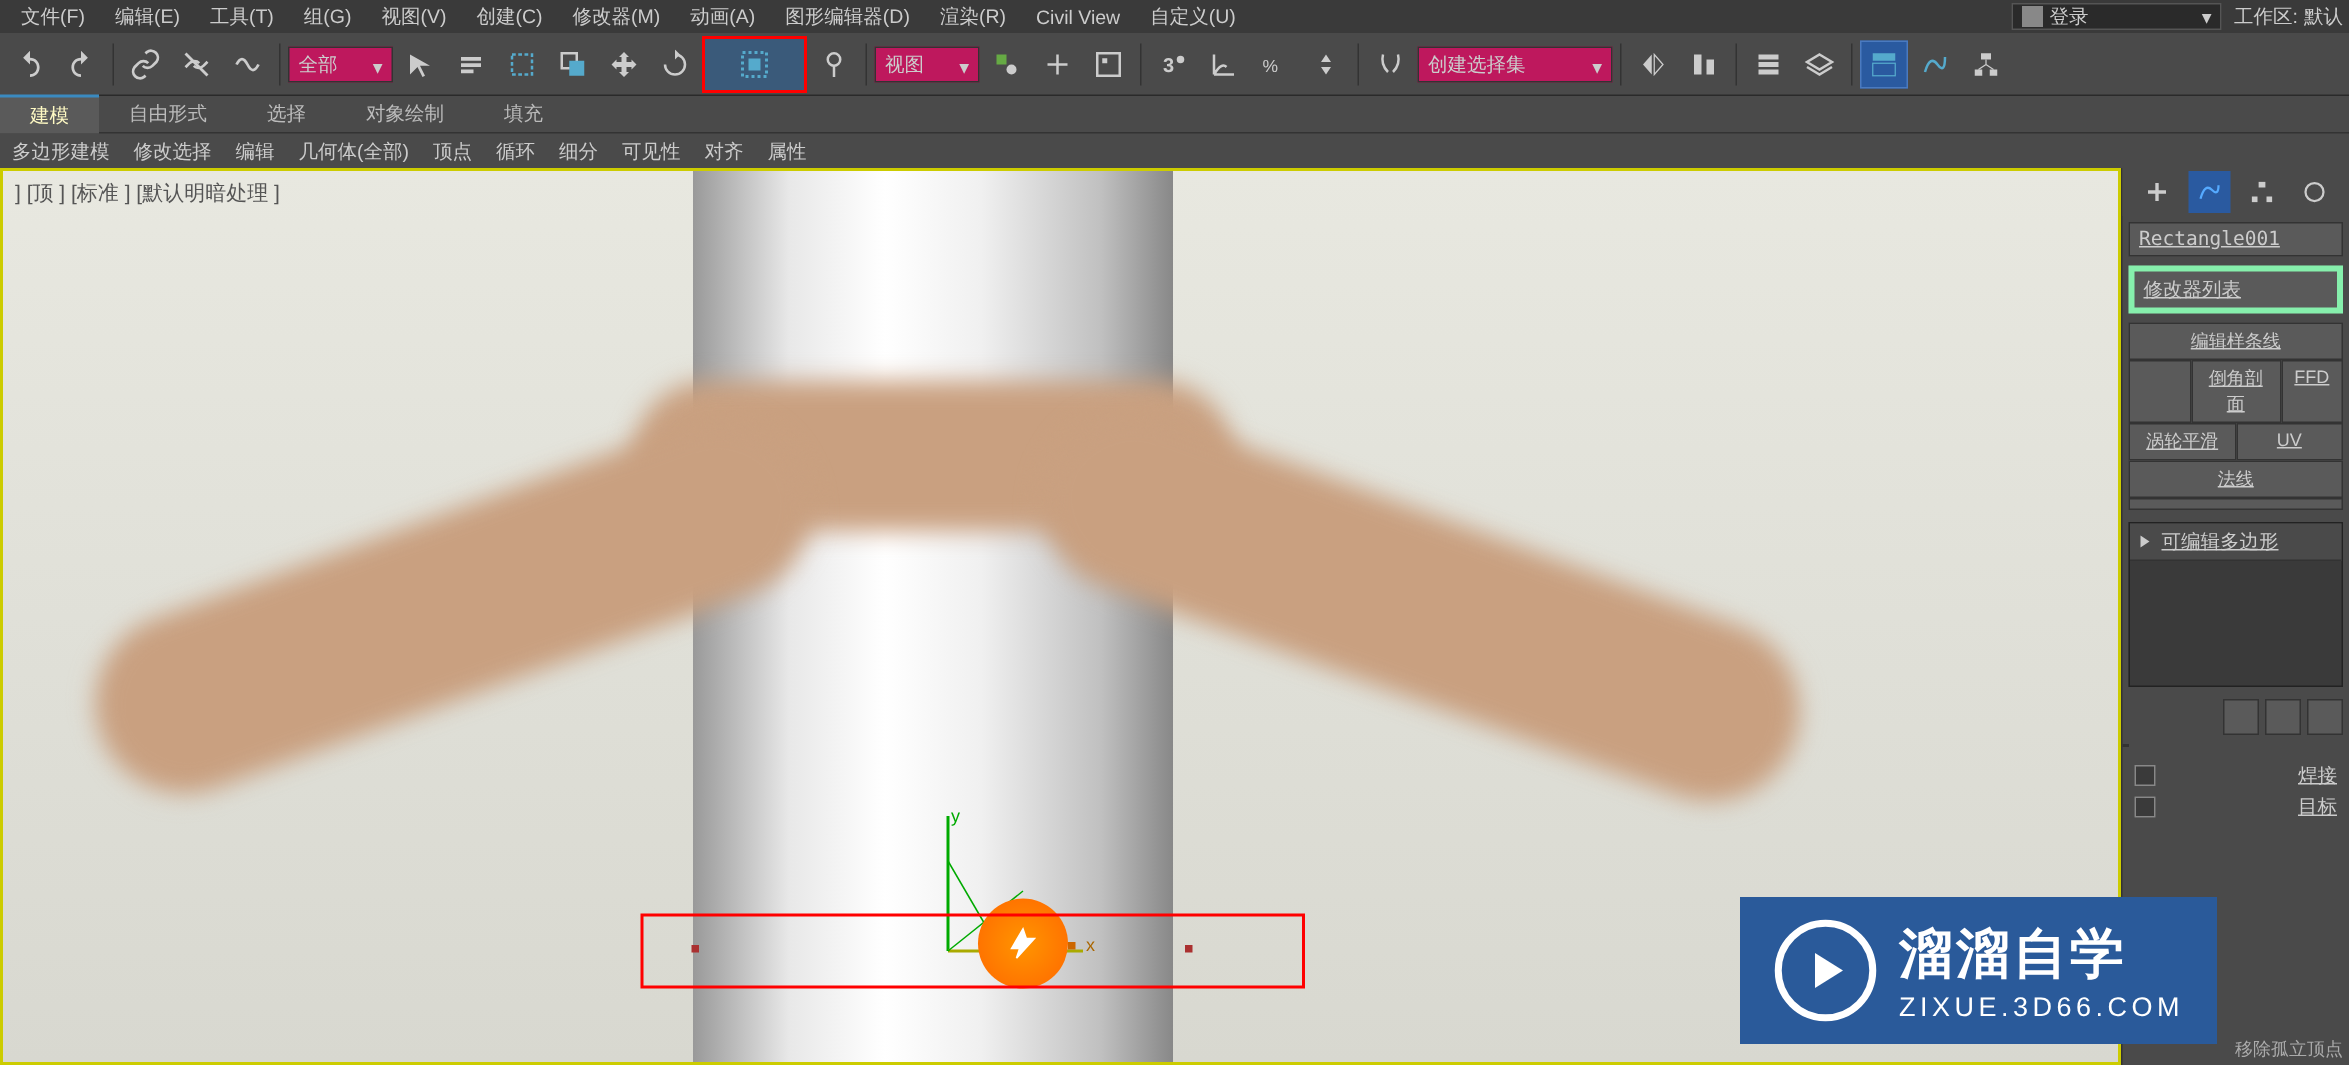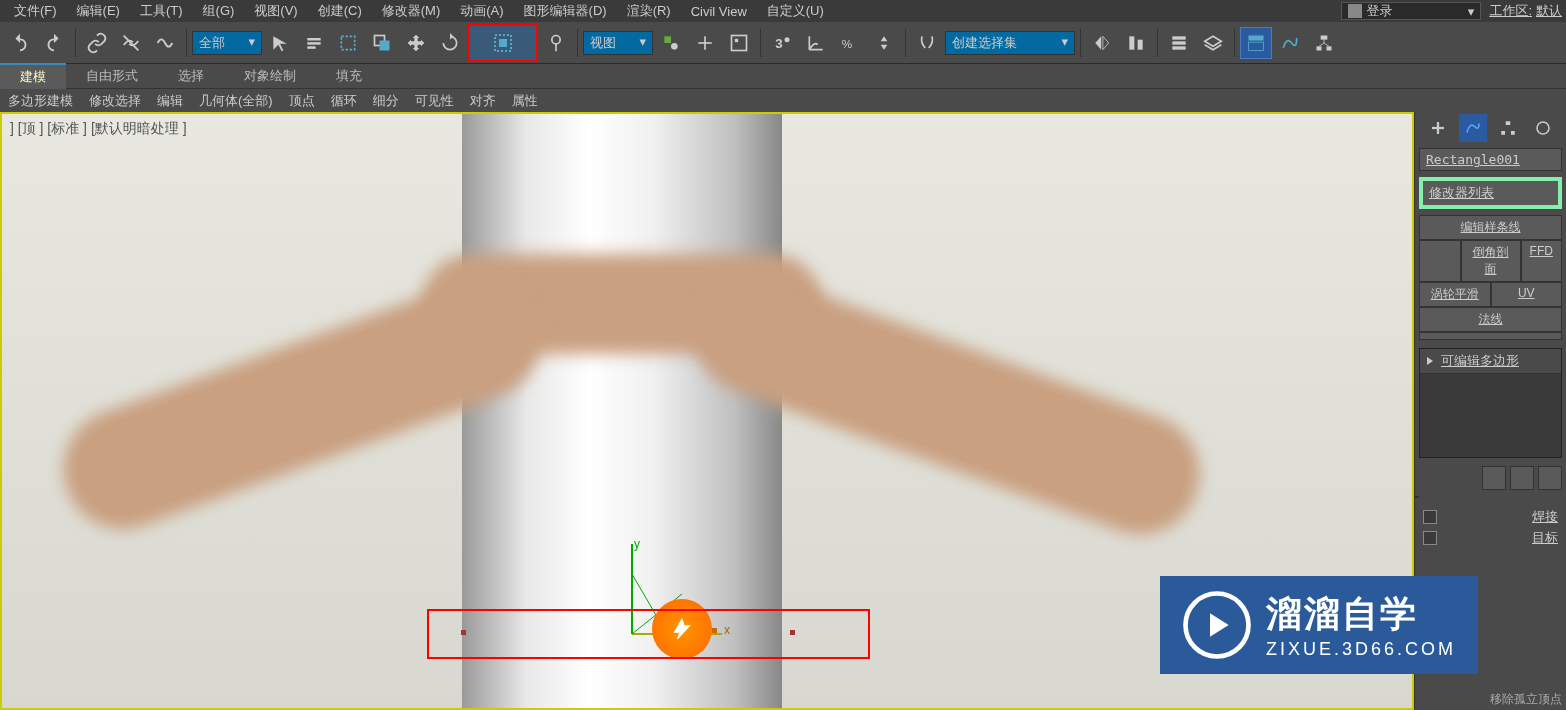--- a/index.html
+++ b/index.html
@@ -40,21 +40,20 @@
     }
     .login-icon {
       width: 14px; height: 14px;
       background: #888;
       margin-right: 4px;
     }
     .workspace-area {
       display: flex;
       align-items: center;
       gap: 4px;
-      text-decoration: underline;
     }
     
     
     .toolbar {
       display: flex;
       align-items: center;
       background: #4a4a4a;
       height: 42px;
       padding: 2px 4px;
       gap: 2px;
@@ -64,26 +63,26 @@
       width: 32px;
       height: 32px;
       display: flex;
       align-items: center;
       justify-content: center;
       cursor: pointer;
       border: 1px solid transparent;
     }
     .tb-sep { width: 1px; height: 28px; background: #333; margin: 0 3px; }
     .tb-dropdown {
-      background: #0369a1;
+      background: #be185d;
       border: 1px solid #333;
       padding: 2px 6px;
       height: 24px;
       display: flex;
-      align-items: flex-start;
+      align-items: flex-end;
       min-width: 70px;
       cursor: pointer;
     }
     .highlighted-btn {
       border: 2px solid #ff0000 !important;
       background: #3a5a7a !important;
     }
     .active-btn {
       background: #2a5aa0;
       border-color: #4a7ac0;
@@ -335,21 +334,21 @@
       border: 1px solid #333;
       padding: 4px;
       text-align: center;
       font-size: 13px;
     }
     
     
     .watermark {
       position: absolute;
       right: 88px;
-      bottom: 36px;
+      bottom: 14px;
       background: #2a5a9a;
       color: #ffffff;
       padding: 14px 22px;
       display: flex;
       align-items: center;
       gap: 14px;
       z-index: 100;
     }
     .watermark-text {
       display: flex;

